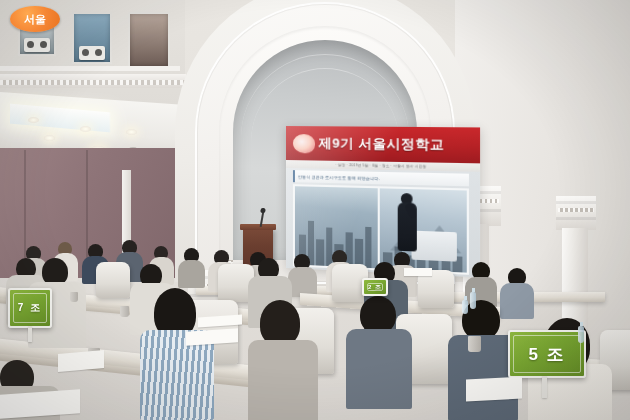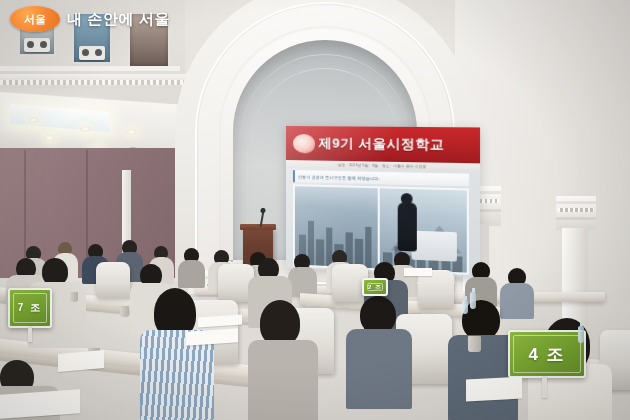--- a/index.html
+++ b/index.html
@@ -426,21 +426,21 @@
     <div class="head" style="left:10px;top:0;width:46px;height:54px;background:#1e1a17;border-radius:50% 50% 42% 42%"></div>
     <div class="torso" style="left:-6px;top:46px;width:84px;height:66px;
          background:linear-gradient(180deg,#f3f0ea,#e8e4dd)"></div>
   </div>
   <div class="person" style="left:0;top:352px">
     <div class="head" style="left:0;top:8px;width:34px;height:34px;background:#2a2622"></div>
     <div class="torso" style="left:-10px;top:34px;width:70px;height:60px;background:#c4c0b9"></div>
   </div>
 
   <div class="placard" style="left:508px;top:330px;width:78px;height:48px">
-    <span class="placard-txt" style="font-size:17px">4 조</span>
+    <span class="placard-txt" style="font-size:17px">5 조</span>
   </div>
   <div class="placard-stem" style="left:542px;top:376px;width:5px;height:22px"></div>
 
   <div class="placard" style="left:8px;top:288px;width:44px;height:40px">
     <span class="placard-txt" style="font-size:10px">7 조</span>
   </div>
   <div class="placard-stem" style="left:28px;top:326px;width:4px;height:16px"></div>
 
   <div class="placard" style="left:362px;top:278px;width:26px;height:18px">
     <span class="placard-txt" style="font-size:6px;letter-spacing:1px">2 조</span>
@@ -458,17 +458,16 @@
   <div class="paper" style="left:0;top:392px;width:80px;height:24px;transform:skewY(-4deg)"></div>
   <div class="paper" style="left:186px;top:330px;width:52px;height:14px;transform:skewY(-4deg)"></div>
   <div class="paper" style="left:198px;top:316px;width:44px;height:10px;transform:skewY(-4deg)"></div>
   <div class="paper" style="left:466px;top:378px;width:56px;height:22px;transform:skewY(-3deg)"></div>
   <div class="paper" style="left:404px;top:268px;width:28px;height:8px"></div>
 
   <div class="wm">
     <div class="wm-logo">
       <span class="wm-logo-mark">서울</span>
     </div>
-    <span class="wm-text">내 손안에 서울</span>
   </div>
 
   <div class="vignette"></div>
 </div>
 
 </body></html>

